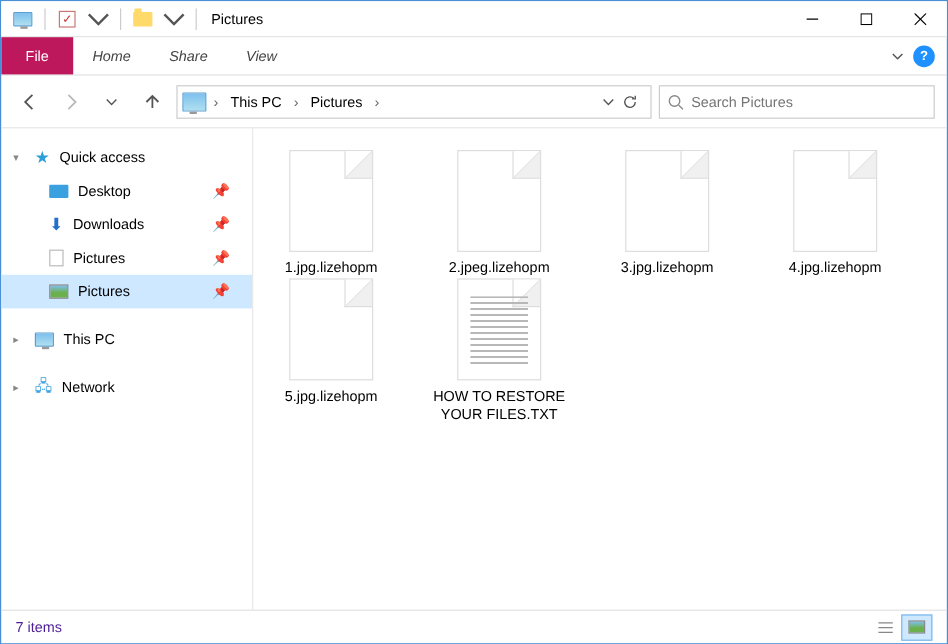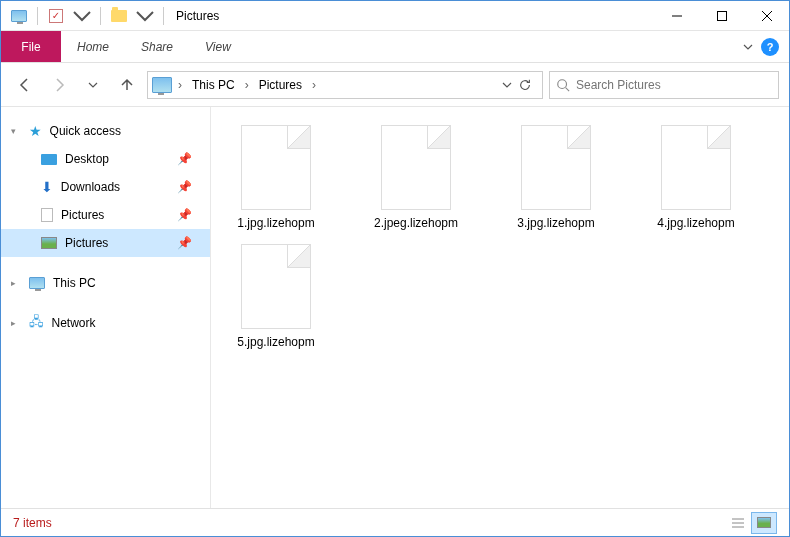--- a/index.html
+++ b/index.html
@@ -34,28 +34,28 @@
 
 .body-area { display: flex; height: calc(537px - 30px - 32px - 44px - 28px - 2px); }
 .sidebar { width: 210px; border-right: 1px solid #e8e8e8; padding-top: 10px; overflow: hidden; }
 .side-item { height: 28px; display: flex; align-items: center; padding-left: 28px; gap: 8px; font-size: 12px; color: #000; position: relative; }
 .side-item.sub { padding-left: 40px; }
 .side-item.sel { background: #cde8ff; }
 .side-item .pin { position: absolute; right: 18px; color: #888; font-size: 12px; }
 .side-gap { height: 12px; }
 .tree-toggle { position: absolute; left: 10px; color: #888; font-size: 9px; }
 
-.content { flex: 1; padding: 18px 10px; display: flex; flex-wrap: wrap; align-content: flex-start; gap: 12px 30px; }
+.content { flex: 1; padding: 18px 10px; display: flex; flex-wrap: wrap; align-content: flex-start; gap: 0 30px; }
 .file-tile { width: 110px; display: flex; flex-direction: column; align-items: center; text-align: center; font-size: 12px; }
 .file-icon { width: 70px; height: 85px; background: #fff; border: 1px solid #ddd; position: relative; margin-bottom: 6px; }
 .file-icon::before { content: ''; position: absolute; top: 0; right: 0; width: 22px; height: 22px; background: linear-gradient(135deg, #fff 48%, #ddd 50%, #f0f0f0 52%); border-left: 1px solid #ddd; border-bottom: 1px solid #ddd; }
 .file-icon.txt::after { content: ''; position: absolute; left: 10px; right: 10px; top: 14px; bottom: 12px; background: repeating-linear-gradient(to bottom, #b8b8b8 0, #b8b8b8 1px, transparent 1px, transparent 5px); }
 .file-label { line-height: 1.3; word-break: break-word; max-width: 110px; }
 
-.statusbar { height: 28px; border-top: 1px solid #e1e1e1; display: flex; align-items: center; padding: 0 12px; font-size: 12px; color: #b91c1c; }
+.statusbar { height: 28px; border-top: 1px solid #e1e1e1; display: flex; align-items: center; padding: 0 12px; font-size: 12px; color: #4c1d95; }
 .view-toggles { margin-left: auto; display: flex; gap: 0; }
 .vt { width: 26px; height: 22px; border: 1px solid transparent; display: flex; align-items: center; justify-content: center; }
 .vt.active { border: 1px solid #7ab7ec; background: #cde8ff; }
 
 
 .ic-monitor { width:16px; height:12px; background:linear-gradient(#7ec0ee,#b0e0f0); border:1px solid #5a9fd4; border-radius:1px; position:relative; }
 .ic-monitor::after { content:''; position:absolute; bottom:-3px; left:5px; width:6px; height:2px; background:#999; }
 .ic-monitor.lg { width:22px; height:16px; }
 .ic-folder { width:16px; height:12px; background:#ffd96a; border-radius:1px; position:relative; }
 .ic-folder::before { content:''; position:absolute; top:-3px; left:1px; width:6px; height:3px; background:#ffd96a; border-radius:1px 1px 0 0; }
@@ -234,20 +234,24 @@
         <div class="file-label">3.jpg.lizehopm</div>
       </div>
       <div class="file-tile">
         <div class="file-icon"></div>
         <div class="file-label">4.jpg.lizehopm</div>
       </div>
       <div class="file-tile">
         <div class="file-icon"></div>
         <div class="file-label">5.jpg.lizehopm</div>
       </div>
+      <div class="file-tile">
+        <div class="file-icon txt"></div>
+        <div class="file-label">HOW TO RESTORE YOUR FILES.TXT</div>
+      </div>
     </div>
 </div>
 
 <div class="statusbar">
   <span>7 items</span>
   <div class="view-toggles">
     <div class="vt">
       <svg width="14" height="12" viewBox="0 0 14 12">
           <line x1="1" y1="2" x2="13" y2="2" stroke="#888"></line>
           <line x1="1" y1="6" x2="13" y2="6" stroke="#888"></line>

